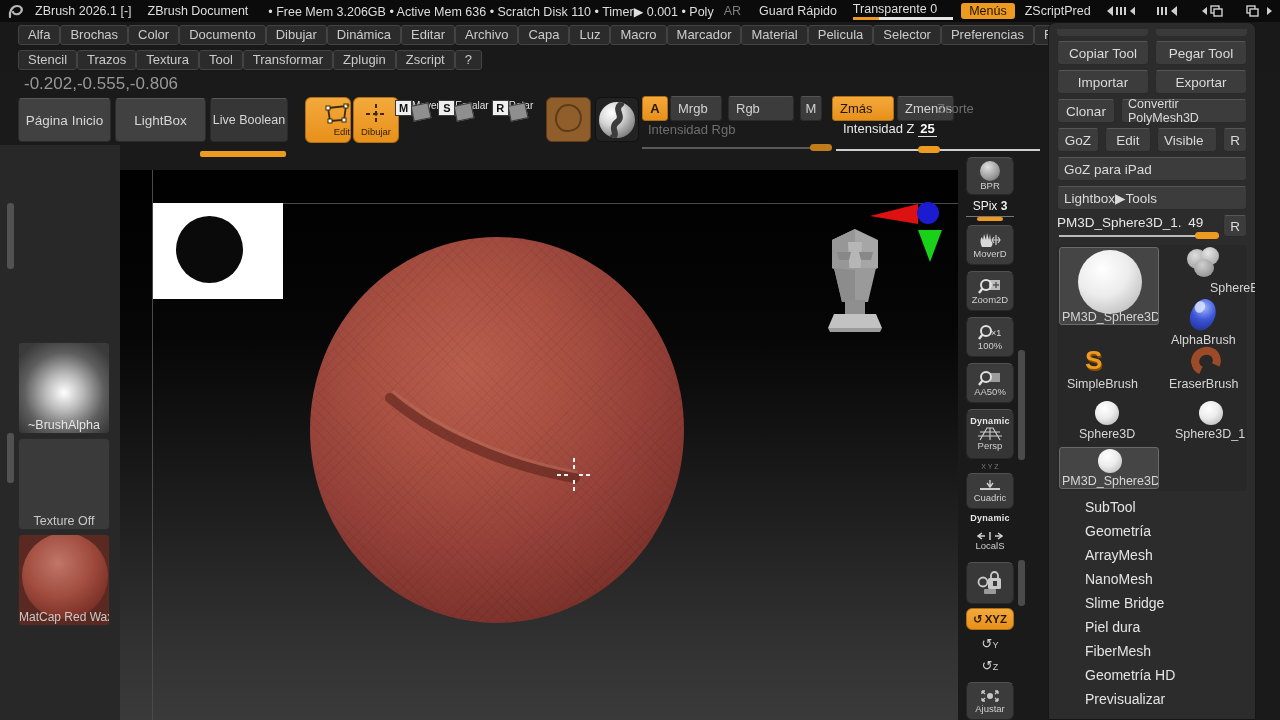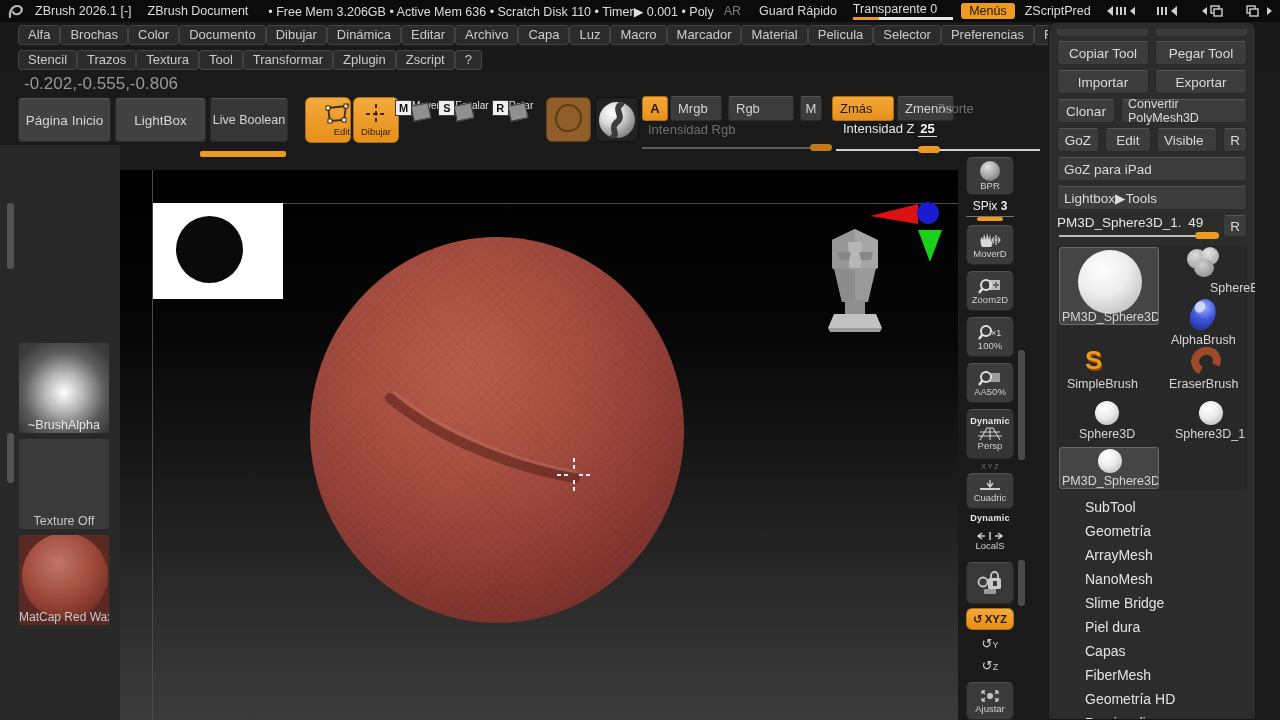--- a/index.html
+++ b/index.html
@@ -516,18 +516,17 @@
     </div>
   </div>
 
   <div id="sections">
       <span class="section-item">SubTool</span>
       <span class="section-item">Geometría</span>
       <span class="section-item">ArrayMesh</span>
       <span class="section-item">NanoMesh</span>
       <span class="section-item">Slime Bridge</span>
       <span class="section-item">Piel dura</span>
-      <span class="section-item">Capas</span>
       <span class="section-item">FiberMesh</span>
       <span class="section-item">Geometría HD</span>
       <span class="section-item">Previsualizar</span>
     </div>
 </div>
 
 </body></html>

